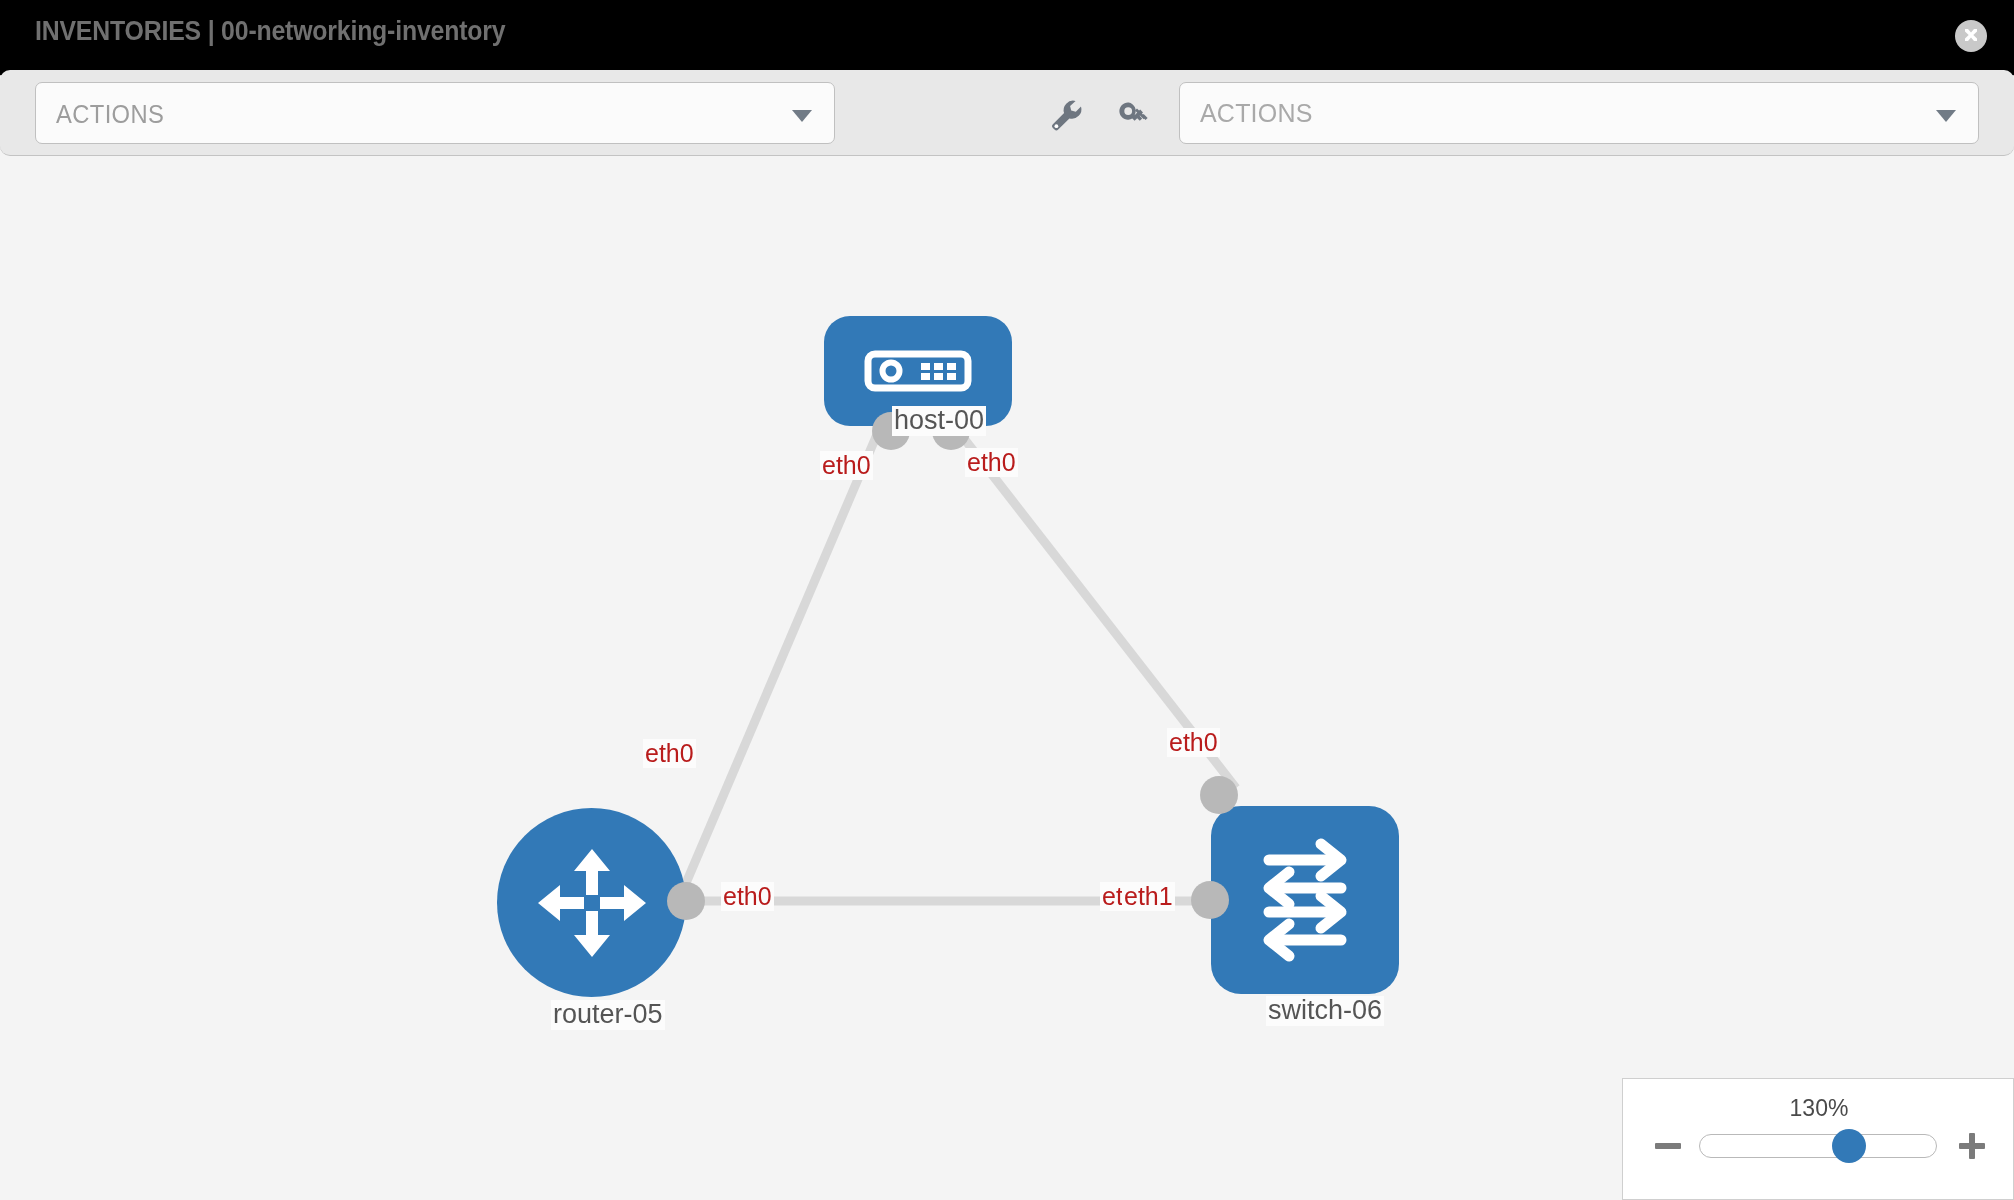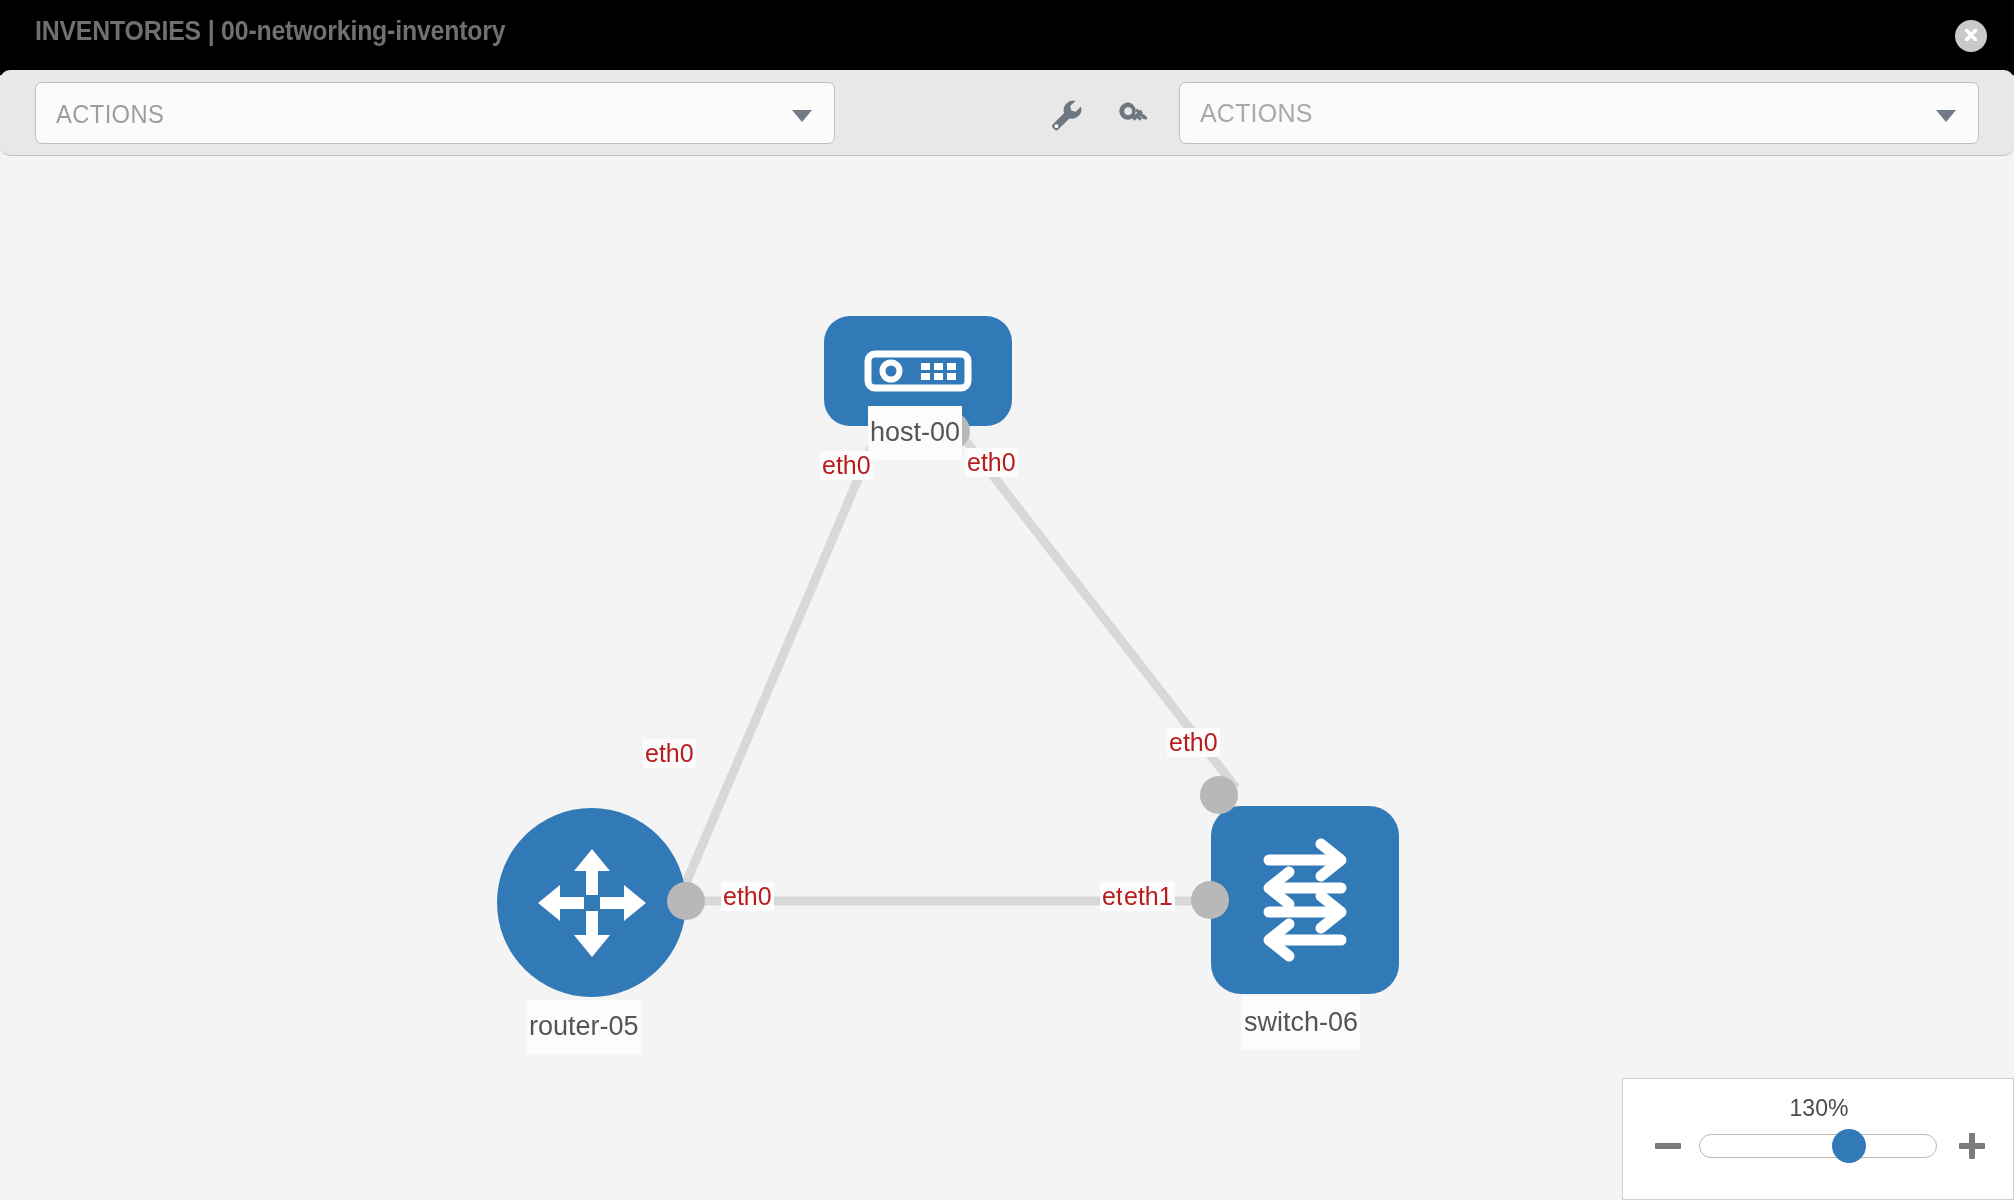--- a/index.html
+++ b/index.html
@@ -162,21 +162,22 @@
     align-items: center;
     justify-content: center;
   }
   .node-label {
     position: absolute;
     font-size: 27px;
     color: #555555;
     background: #fcfcfc;
     white-space: nowrap;
     line-height: 1.1;
-    padding: 12px 2px;
+    padding: 0 2px;
+    margin-left: 24px;
   }
 
   
   #node-host { left: 824px; top: 160px; }
   #node-host .node-shape {
     left: 0; top: 0;
     width: 188px; height: 110px;
     border-radius: 26px;
   }
   #node-host .node-label {

